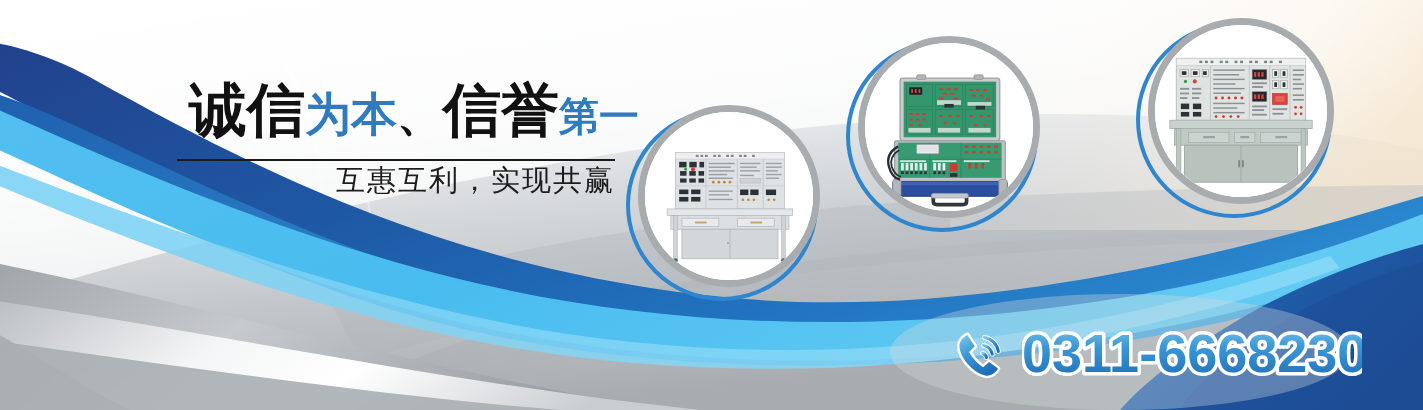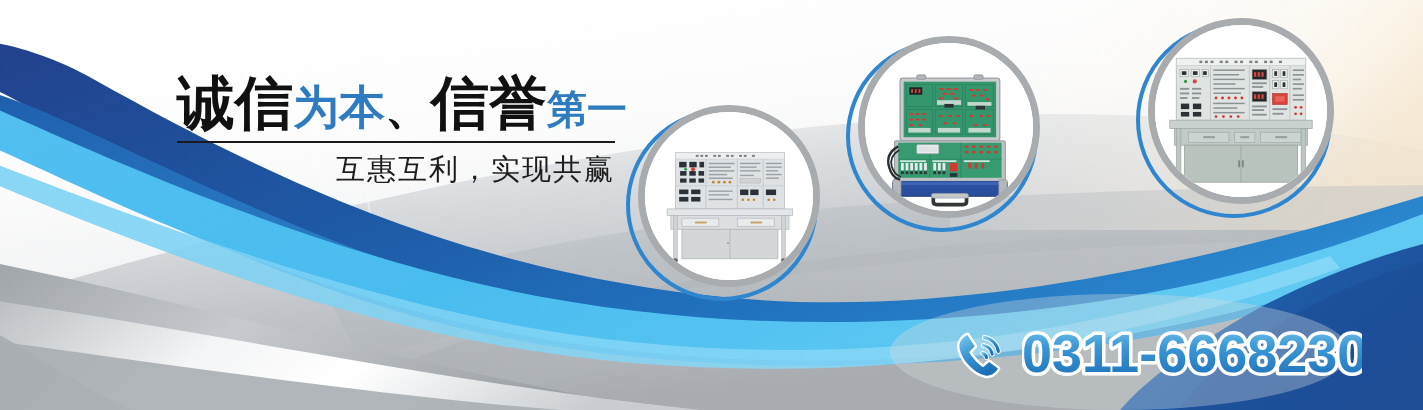--- a/index.html
+++ b/index.html
@@ -20,33 +20,34 @@
     left:177px; top:72px;
     width:440px;
     z-index:5;
   }
   #headline{
     font-size:58px;
     font-weight:bold;
     line-height:1.08;
     white-space:nowrap;
     letter-spacing:0px;
-    margin:0;
+    margin:12px;
+    font-family:Liberation Mono, monospace;
   }
   #headline .dark{color:#111111;}
   #headline .blue{color:#2f7bc0;}
   #headline .small{font-size:40px;vertical-align:baseline;}
   #headline .mid{font-size:46px;}
   #rule{
     margin-top:6px;
     width:438px;height:0;
     border-top:2px solid #1a1a1a;
   }
   #subtitle{
-    margin-top:7px;
+    margin-top:0;
     text-align:right;
     width:438px;
     font-size:29px;
     color:#1d1d1d;
     letter-spacing:2px;
     white-space:nowrap;
   }
 
   
   .circle-badge{position:absolute;z-index:4;}

